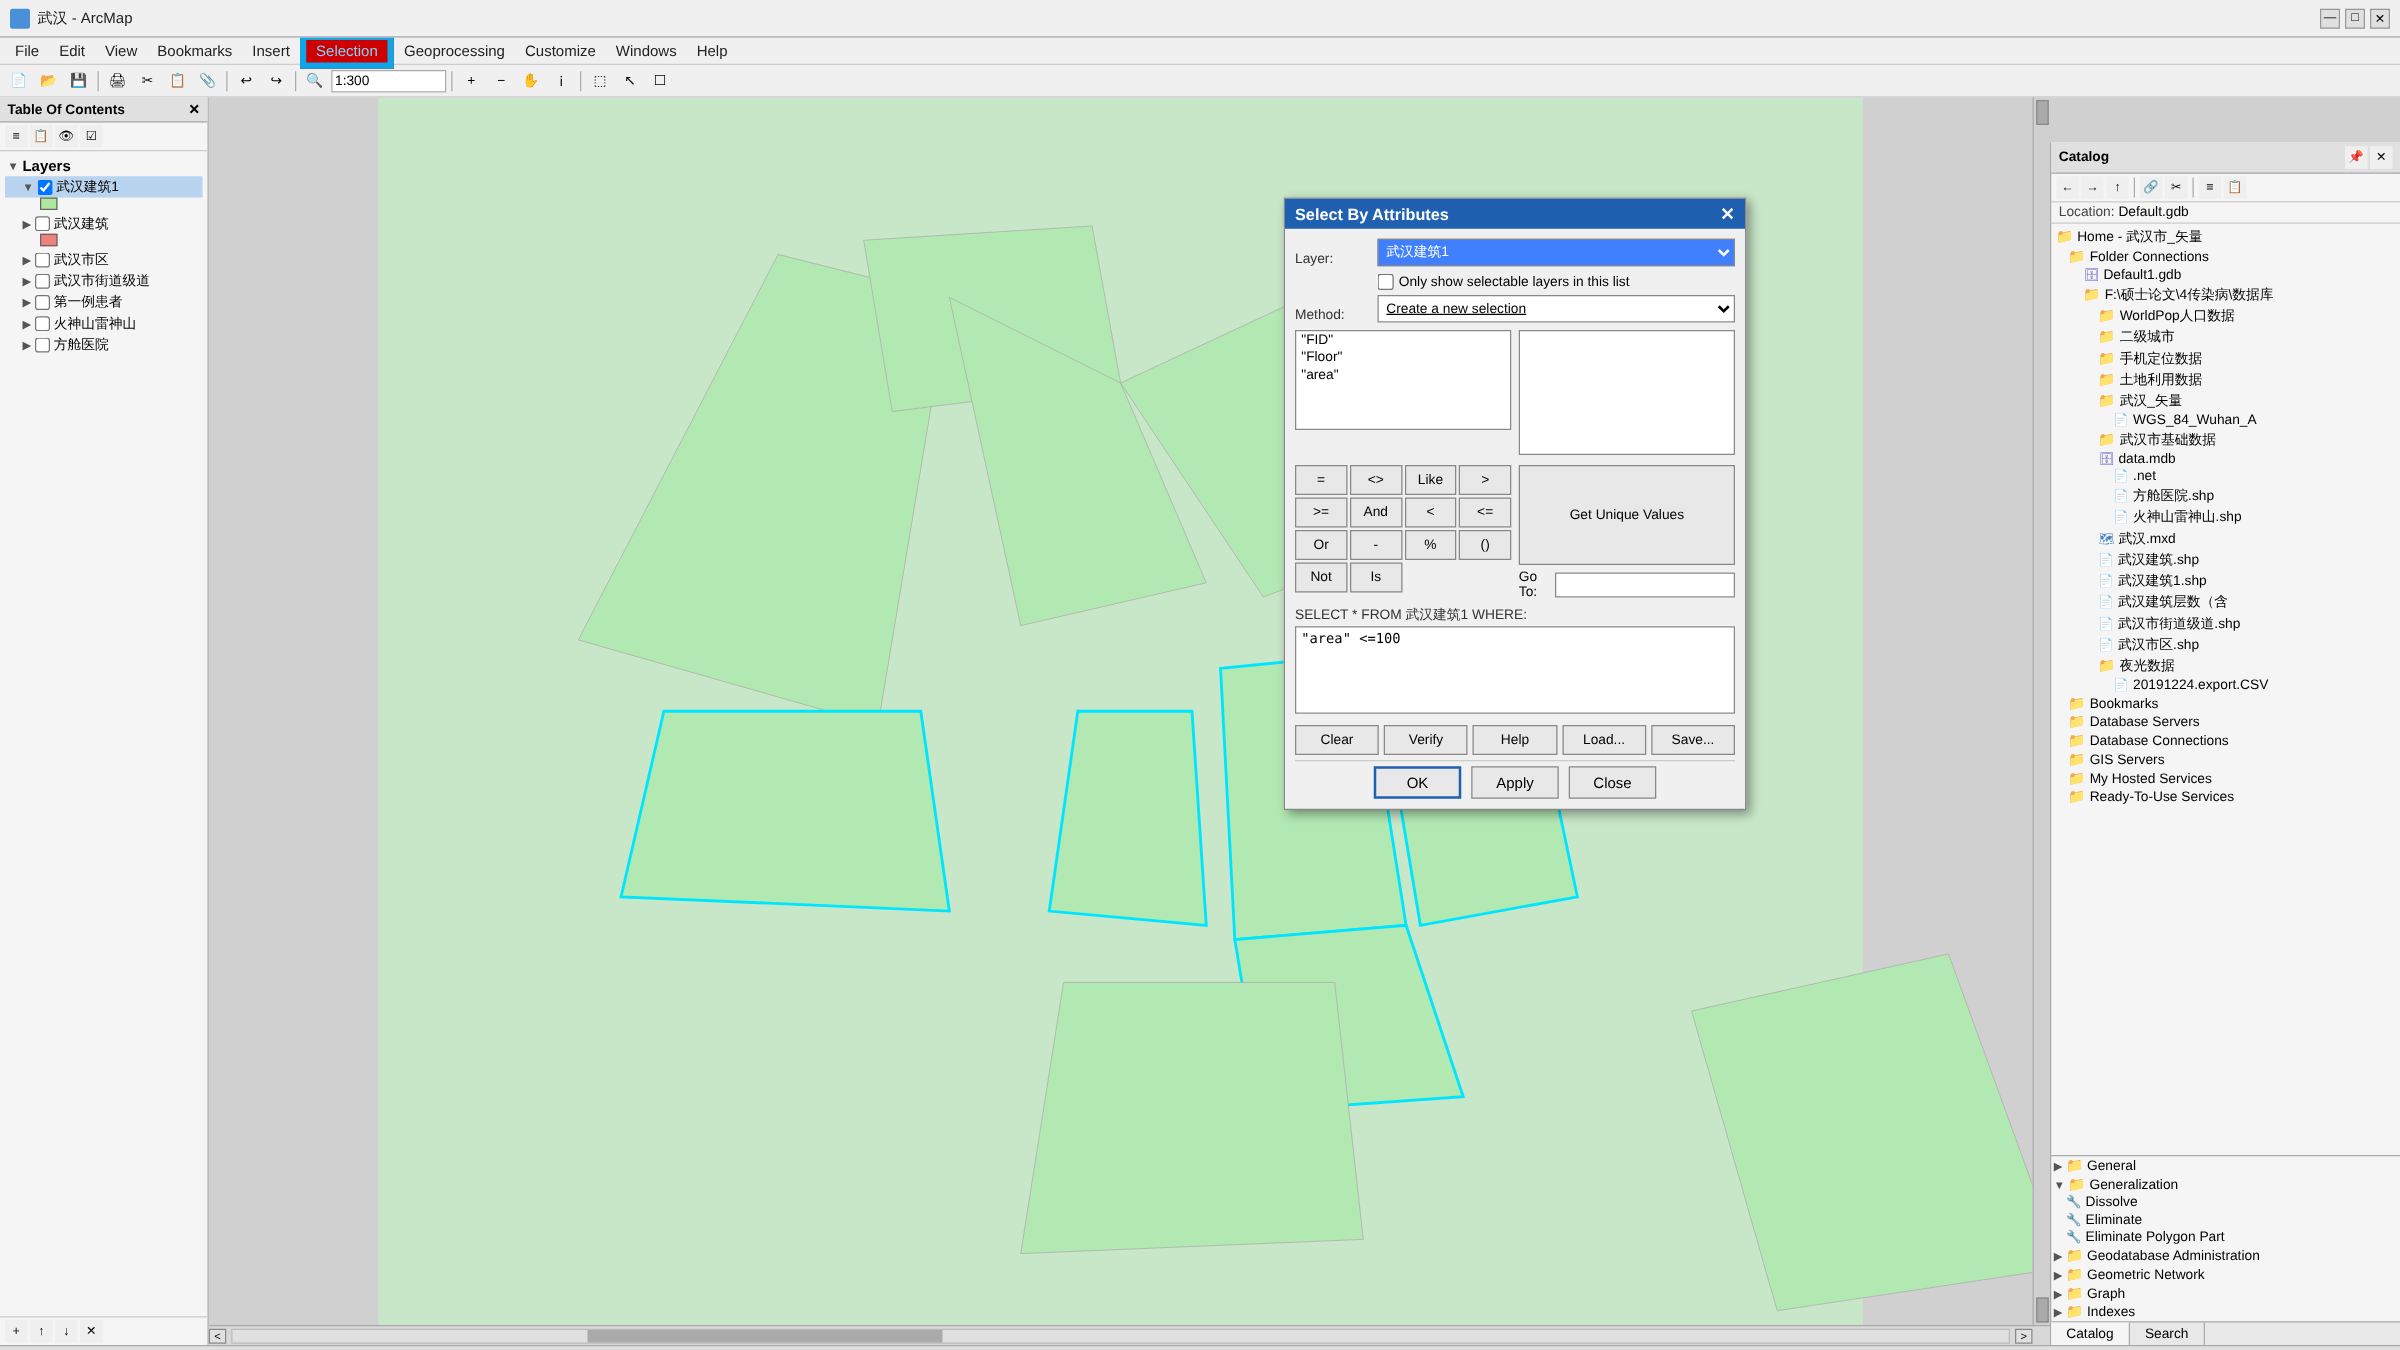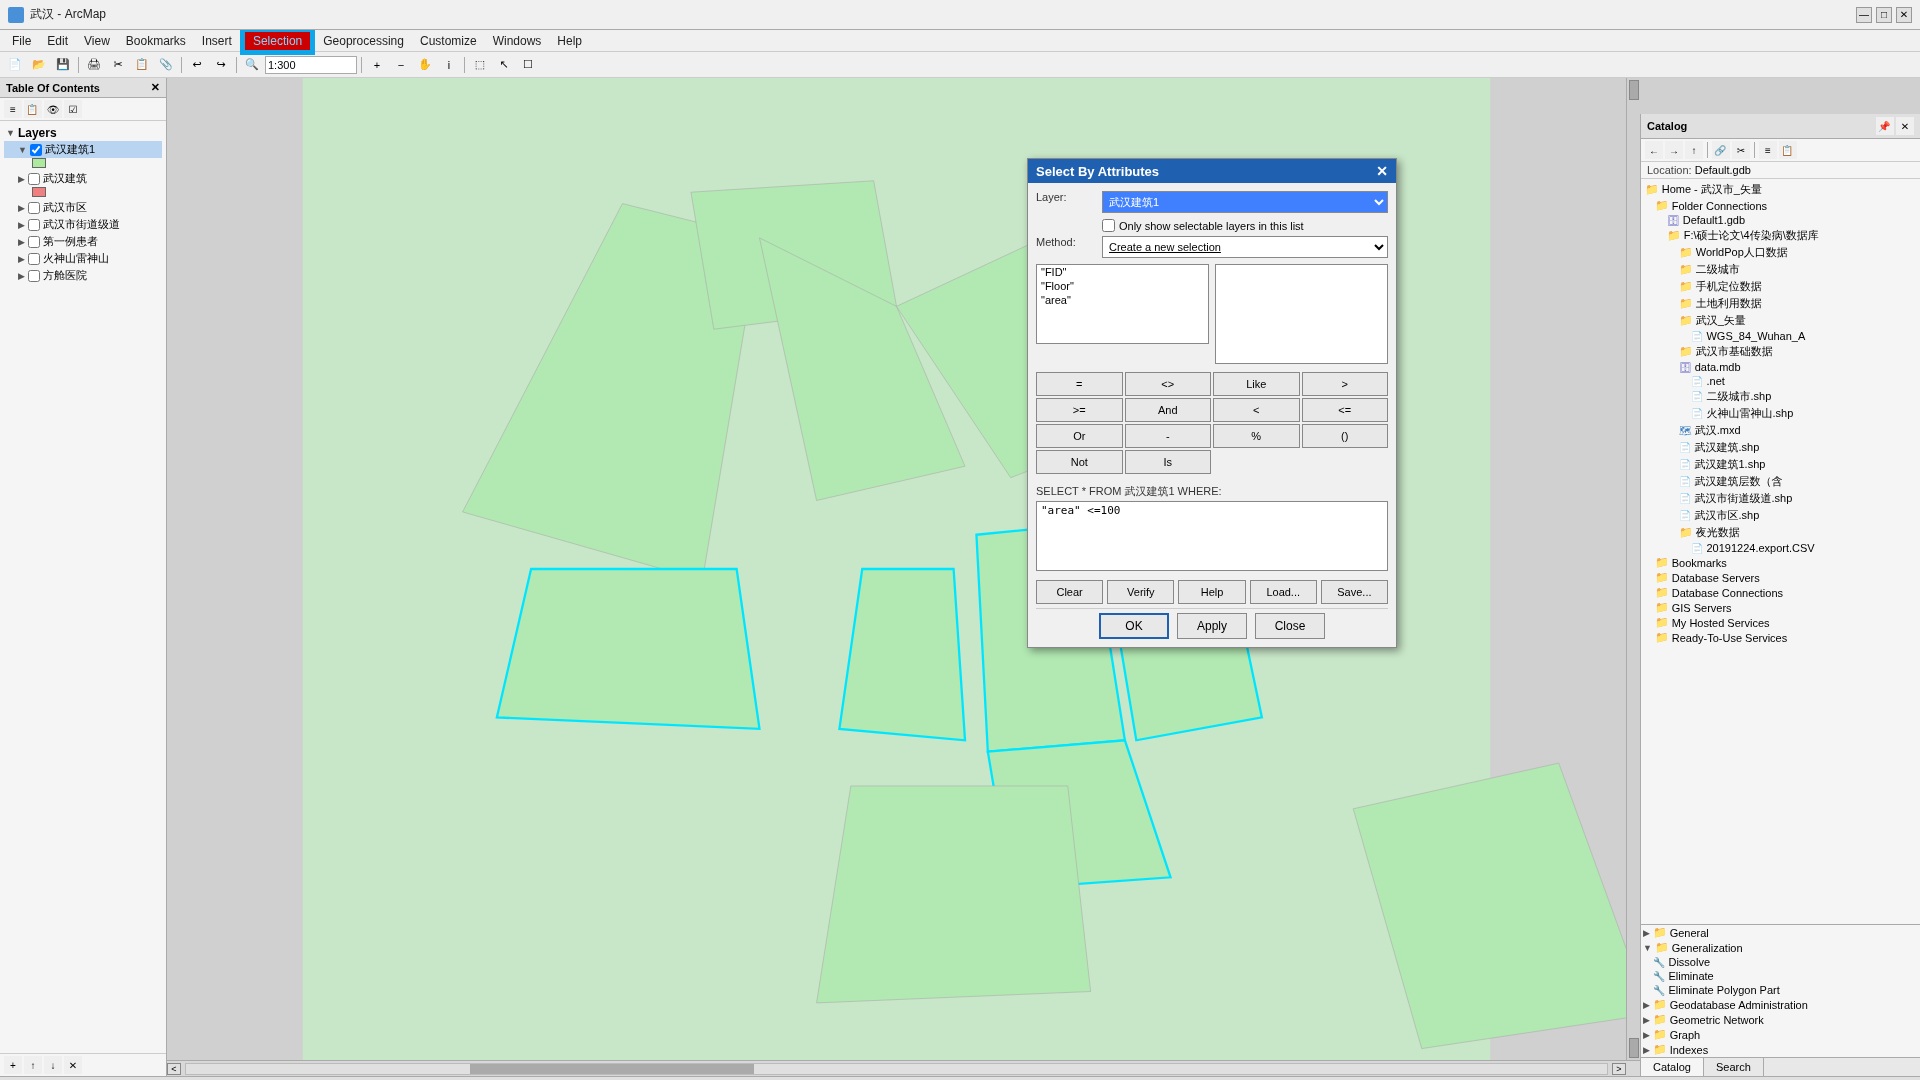--- a/index.html
+++ b/index.html
@@ -164,21 +164,21 @@
       color: white;
       padding: 4px 8px;
       font-size: 13px;
       font-weight: bold;
       display: flex;
       align-items: center;
       justify-content: space-between;
     }
     .dialog-close { background: none; border: none; color: white; cursor: pointer; font-size: 14px; font-weight: bold; }
     .dialog-body { padding: 8px; }
-    .dialog-row { display: flex; align-items: flex-start; margin-bottom: 6px; gap: 6px; }
+    .dialog-row { display: flex; align-items: flex-end; margin-bottom: 6px; gap: 6px; }
     .dialog-label { width: 60px; font-size: 11px; color: #333; flex-shrink: 0; }
     .dialog-select {
       flex: 1;
       height: 22px;
       border: 1px solid #888;
       background: white;
       font-size: 11px;
       padding: 0 2px;
       text-decoration: underline;
     }
@@ -512,20 +512,27 @@
                   <button class="op-btn">&lt;</button>
                   <button class="op-btn">&lt;=</button>
                   <button class="op-btn">Or</button>
                   <button class="op-btn">-</button>
                   <button class="op-btn">%</button>
                   <button class="op-btn">()</button>
                   <button class="op-btn">Not</button>
                   <button class="op-btn">Is</button>
                 </div>
               </div>
+              <div style="flex:1; display:flex; flex-direction:column; gap:4px;">
+                <button class="action-btn">Get Unique Values</button>
+                <div style="display:flex; align-items:center; gap:4px;">
+                  <span style="font-size:11px;">Go To:</span>
+                  <input style="flex: 1 1 0%; height: 20px; border: 1px solid rgb(136, 136, 136); font-size: 11px;">
+                </div>
+              </div>
             </div>
 
             
             <div class="where-label">SELECT * FROM 武汉建筑1 WHERE:</div>
             <textarea class="where-textarea" style="">"area" &lt;=100</textarea>
 
             
             <div class="bottom-buttons">
               <button class="bottom-btn">Clear</button>
               <button class="bottom-btn">Verify</button>
@@ -636,21 +643,21 @@
         <div class="tree-item tree-folder3">
           <span class="gdb-icon">🗄</span>
           <span>data.mdb</span>
         </div>
         <div class="tree-item tree-folder4">
           <span class="file-icon">📄</span>
           <span>.net</span>
         </div>
         <div class="tree-item tree-folder4">
           <span class="file-icon">📄</span>
-          <span>二级城市.shp</span>
+          <span>方舱医院.shp</span>
         </div>
         <div class="tree-item tree-folder4">
           <span class="file-icon">📄</span>
           <span>火神山雷神山.shp</span>
         </div>
         <div class="tree-item tree-folder3">
           <span class="file-icon">🗺</span>
           <span>武汉.mxd</span>
         </div>
         <div class="tree-item tree-folder3">

